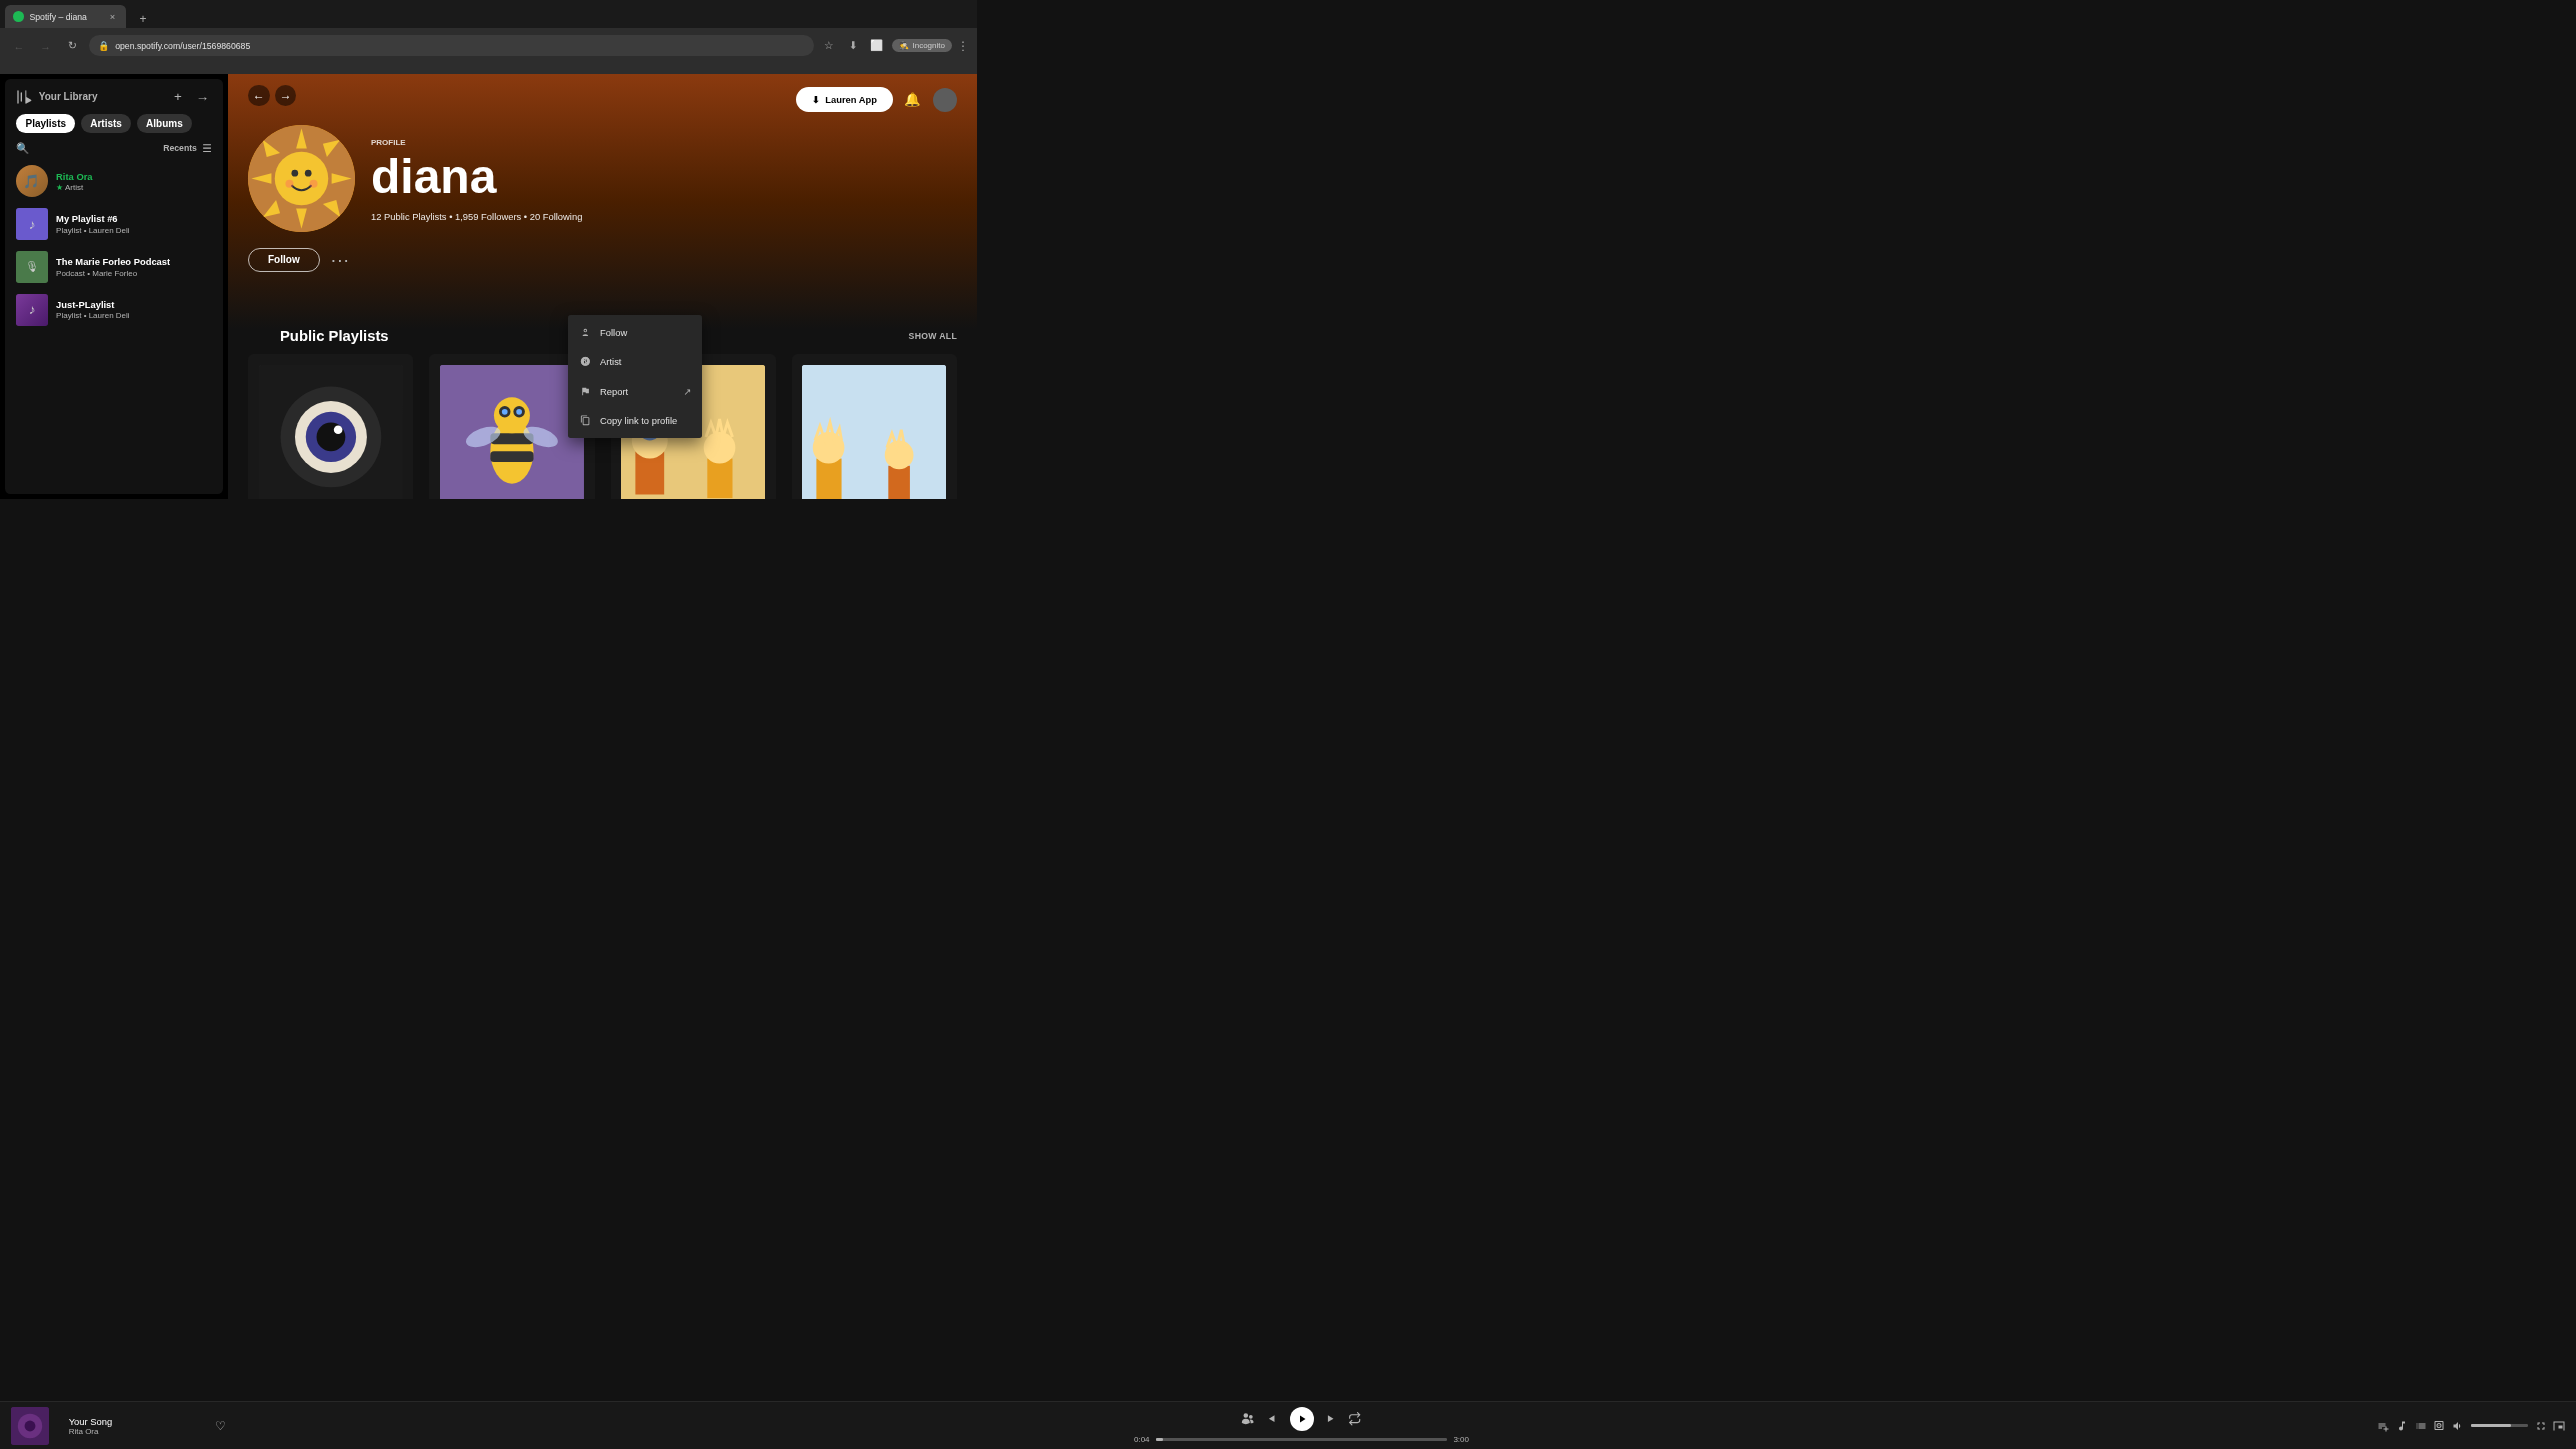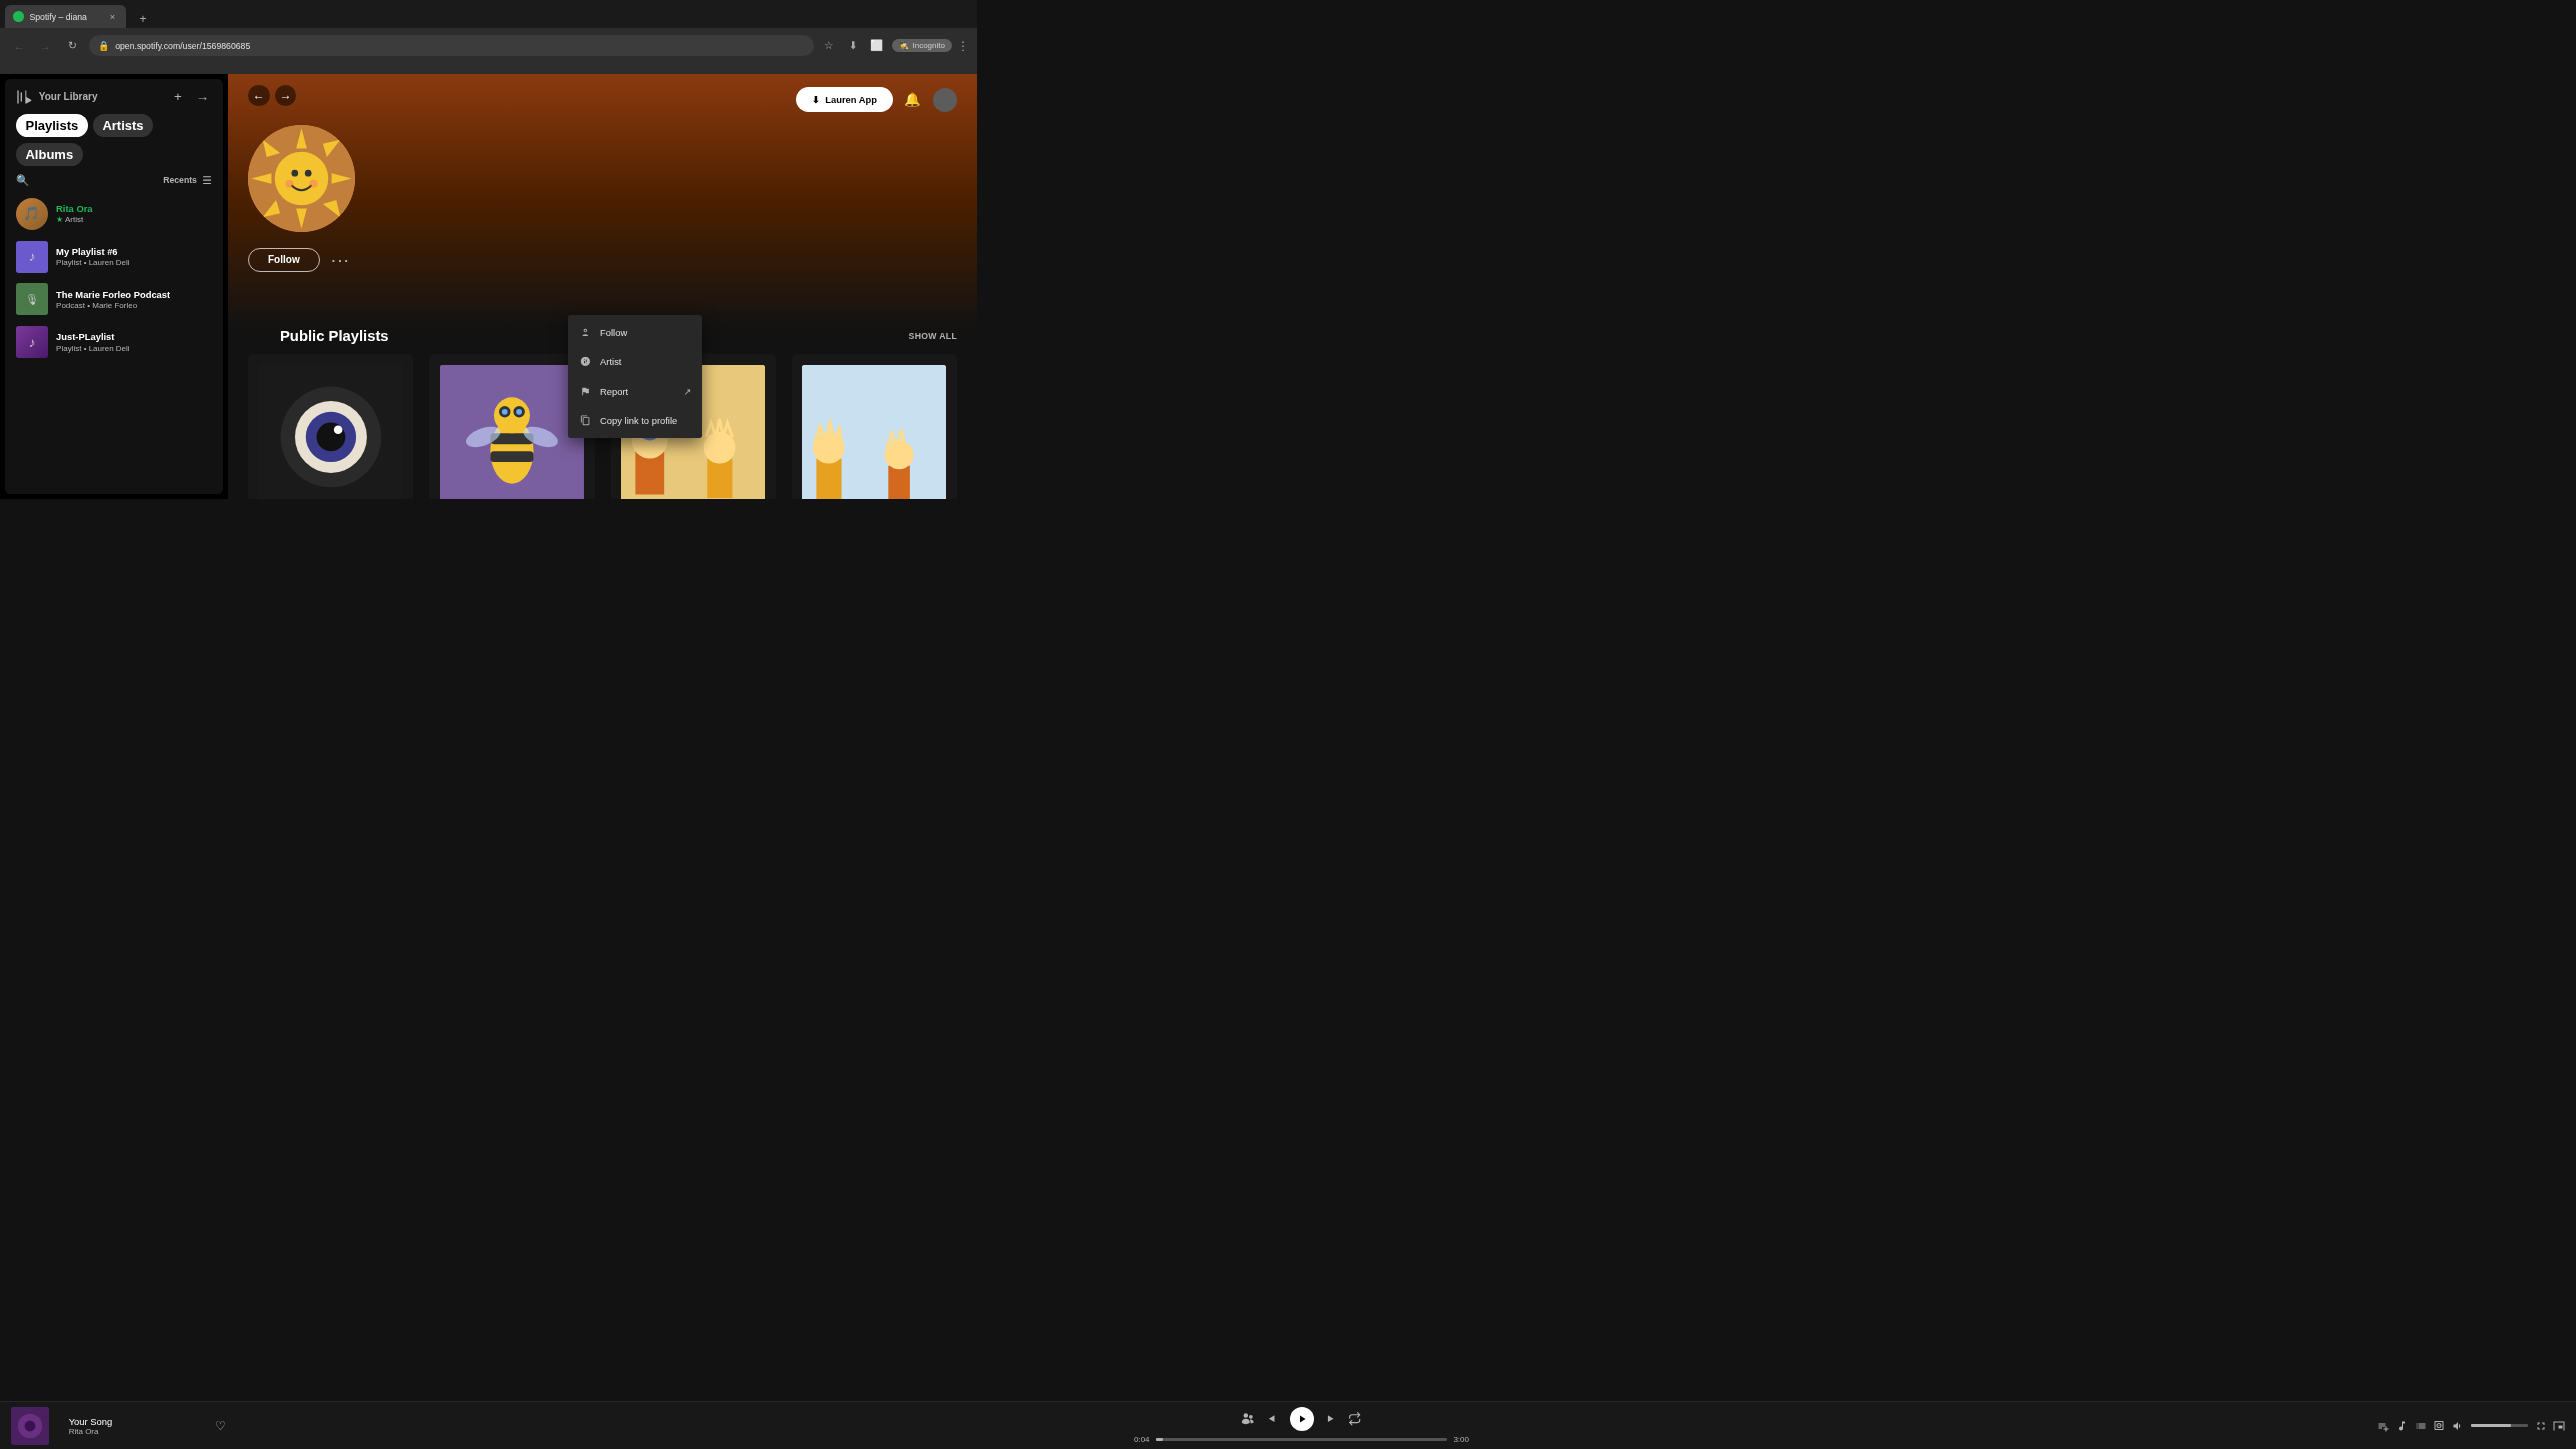--- a/index.html
+++ b/index.html
@@ -33,21 +33,21 @@
     .sidebar-nav-item { display: flex; align-items: center; gap: 9.4px; padding: 6.7px 8px; border-radius: 4px; cursor: pointer; font-weight: 700; font-size: 10px; color: #b3b3b3; }
     .sidebar-nav-item svg { width: 16px; height: 16px; fill: currentColor; }
 
     .sidebar-library { background: #121212; border-radius: 5.4px; margin: 5.4px; flex: 1; overflow: hidden; display: flex; flex-direction: column; }
     .library-header { display: flex; align-items: center; padding: 8px 10.7px 5.4px; }
     .library-title { display: flex; align-items: center; gap: 6.7px; font-weight: 700; font-size: 10px; color: #b3b3b3; flex: 1; cursor: pointer; }
     .library-actions { display: flex; gap: 5.4px; }
     .lib-btn { color: #b3b3b3; cursor: pointer; width: 19px; height: 19px; display: flex; align-items: center; justify-content: center; border-radius: 50%; font-size: 13.4px; }
 
     .filter-chips { display: flex; gap: 5.4px; padding: 2.7px 10.7px 5.4px; flex-wrap: wrap; }
-    .chip { background: #333; border-radius: 13.4px; padding: 4px 9.4px; font-size: 13px; font-weight: 600; cursor: pointer; white-space: nowrap; }
+    .chip { background: #333; border-radius: 13.4px; padding: 4px 9.4px; font-size: 10px; font-weight: 600; cursor: pointer; white-space: nowrap; }
     .chip.active { background: #fff; color: #000; }
 
     .recents-row { display: flex; align-items: center; justify-content: space-between; padding: 2.7px 10.7px 5.4px; }
     .recents-label { font-size: 8.7px; color: #b3b3b3; font-weight: 600; }
     .recents-icon { color: #b3b3b3; cursor: pointer; font-size: 10.7px; }
 
     .search-bar-mini { padding: 2.7px 10.7px 5.4px; display: flex; align-items: center; gap: 5.4px; }
 
     .library-list { flex: 1; overflow-y: auto; }
     .library-item { display: flex; align-items: center; gap: 8px; padding: 5.4px 10.7px; cursor: pointer; border-radius: 4px; }
@@ -280,20 +280,25 @@
           <circle cx="80" cy="80" r="40" fill="#f4c430"></circle>
 
           <circle cx="70" cy="72" r="5" fill="#333"></circle>
           <circle cx="90" cy="72" r="5" fill="#333"></circle>
           <path d="M65 90 Q80 105 95 90" stroke="#333" stroke-width="3" fill="none"></path>
 
           <circle cx="62" cy="88" r="6" fill="rgba(255,100,100,0.4)"></circle>
           <circle cx="98" cy="88" r="6" fill="rgba(255,100,100,0.4)"></circle>
         </svg>
       </div>
+      <div class="profile-info">
+        <div style="font-size:8px; font-weight:600; text-transform:uppercase; margin-bottom:5.4px; color:rgba(255,255,255,0.8);">Profile</div>
+        <div class="profile-name">diana</div>
+        <div class="profile-stats">12 Public Playlists • 1,959 Followers • 20 Following</div>
+      </div>
     </div>
 
     <div class="profile-actions">
       <button class="follow-btn">Follow</button>
       <div class="more-btn">···</div>
     </div>
 
     <div class="context-menu">
       <div class="context-menu-item">
         <div class="context-menu-icon">

